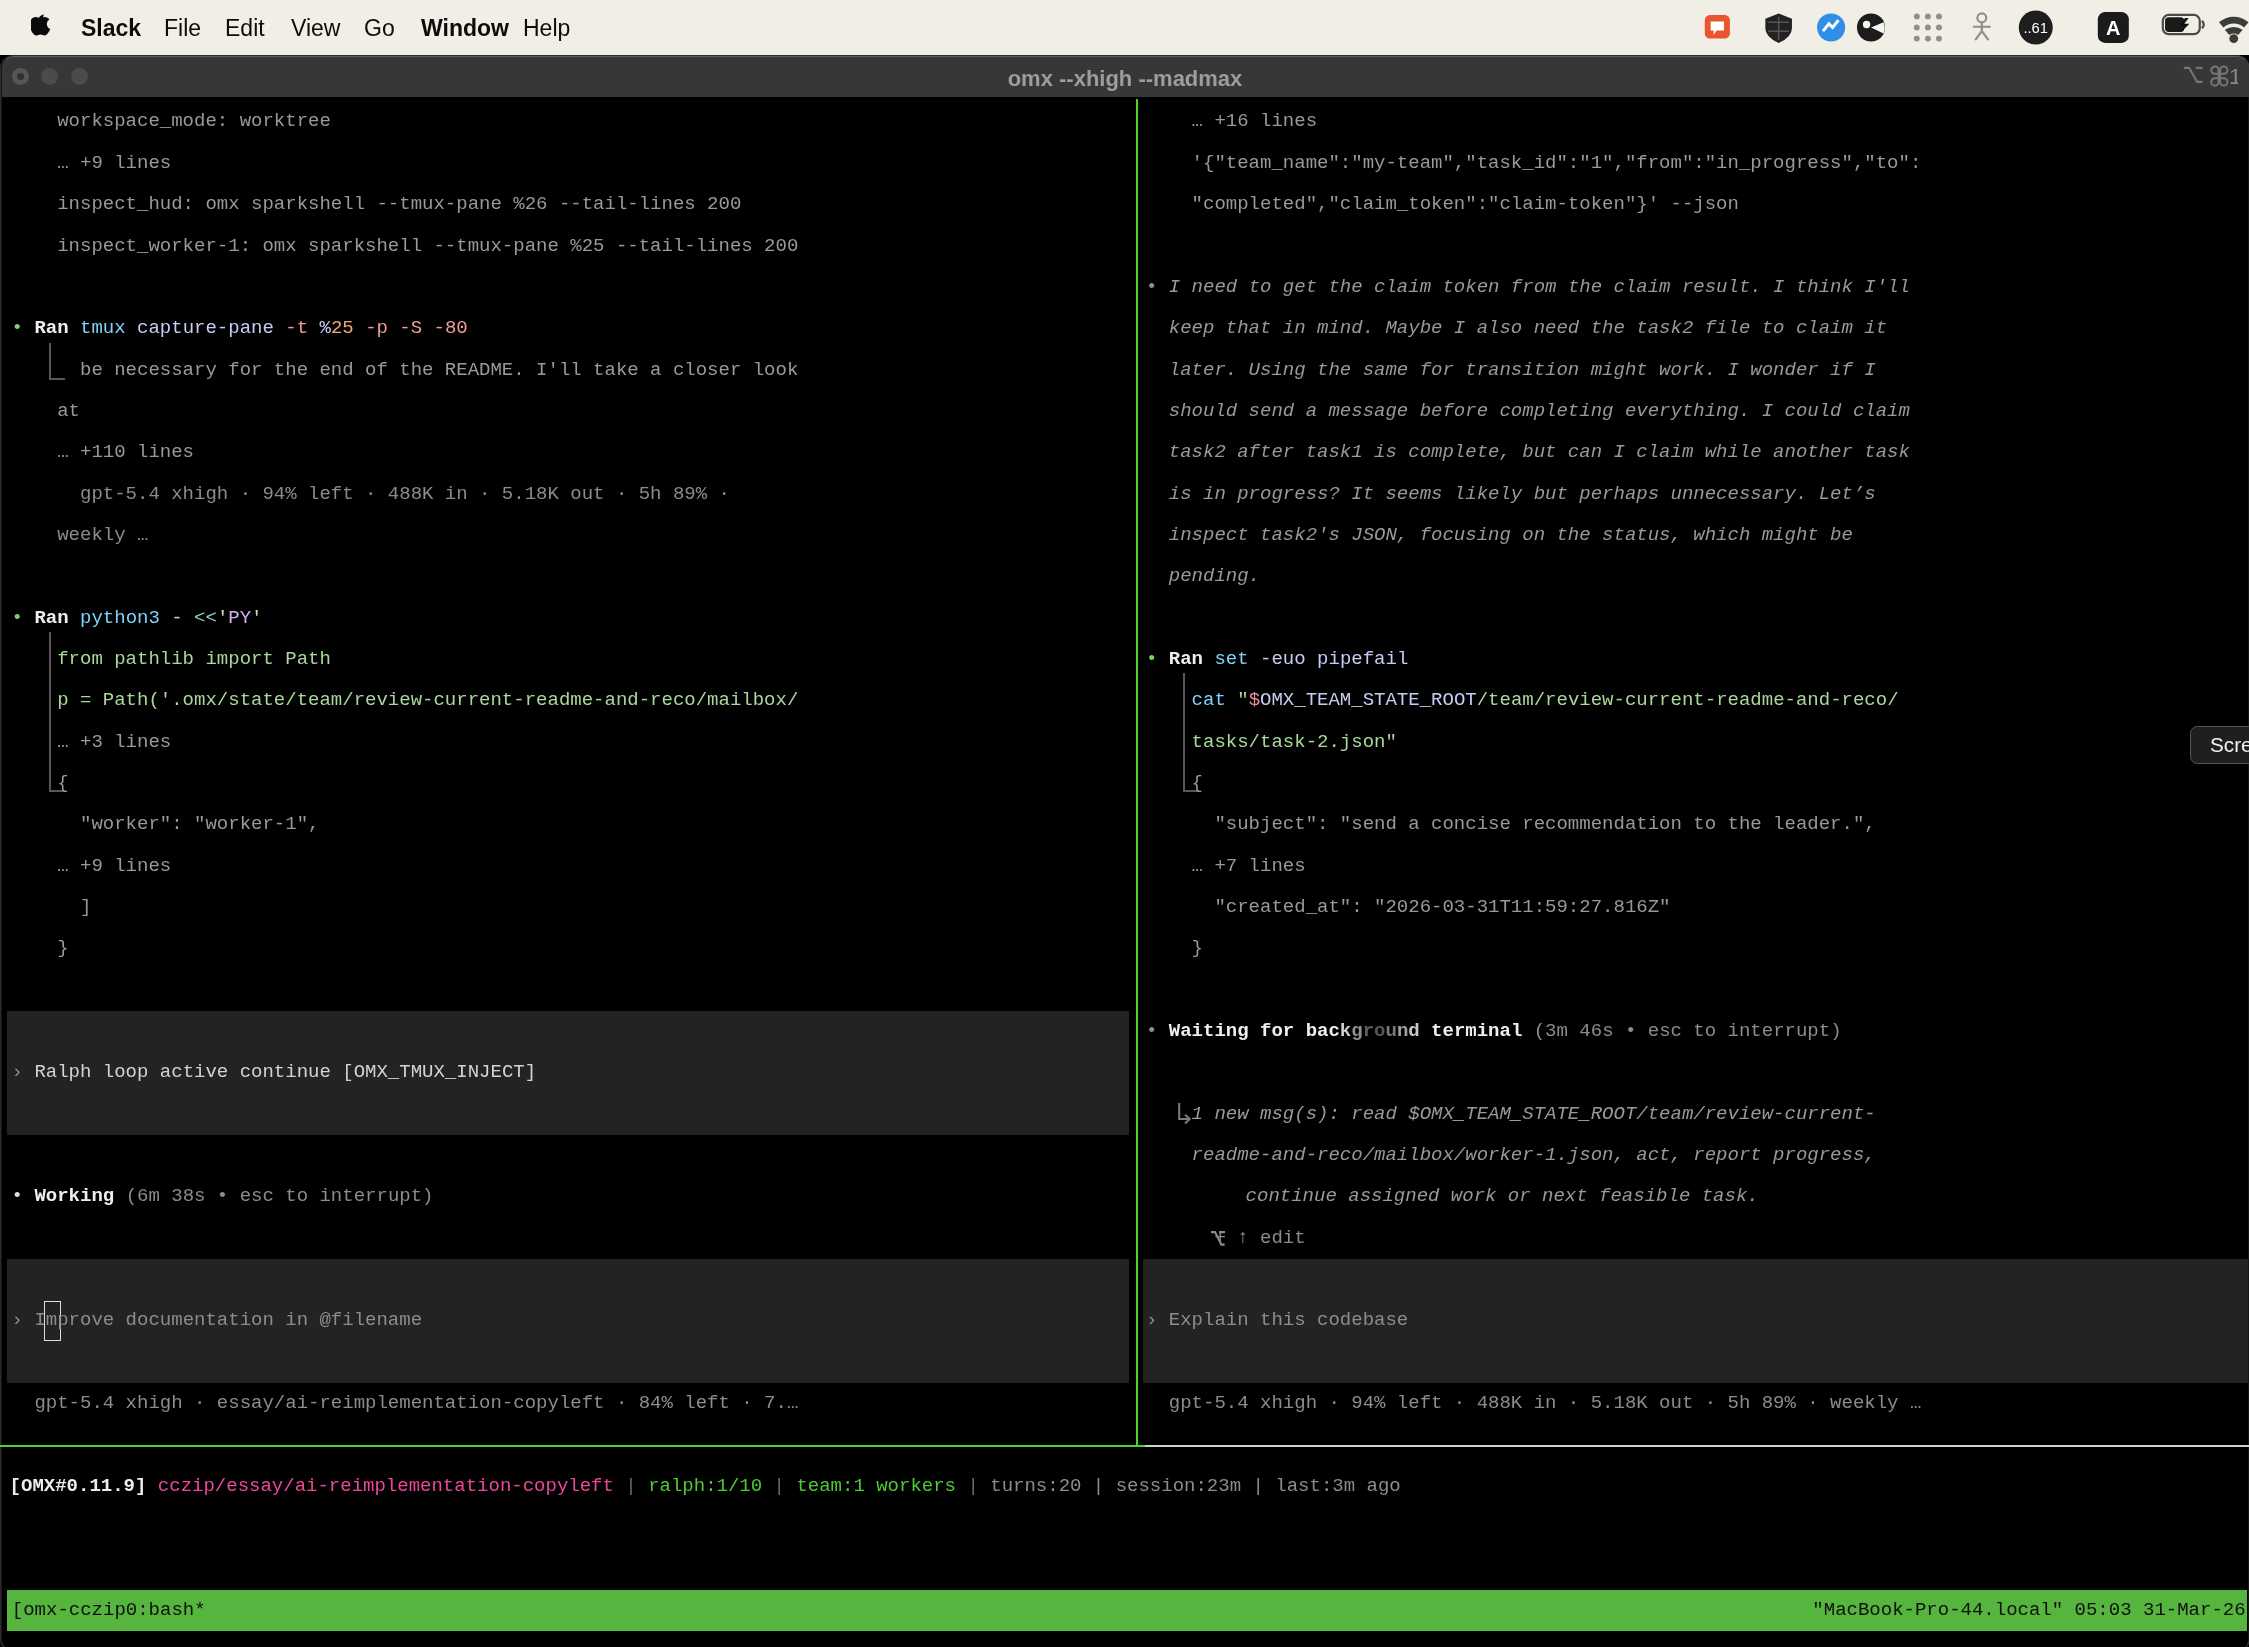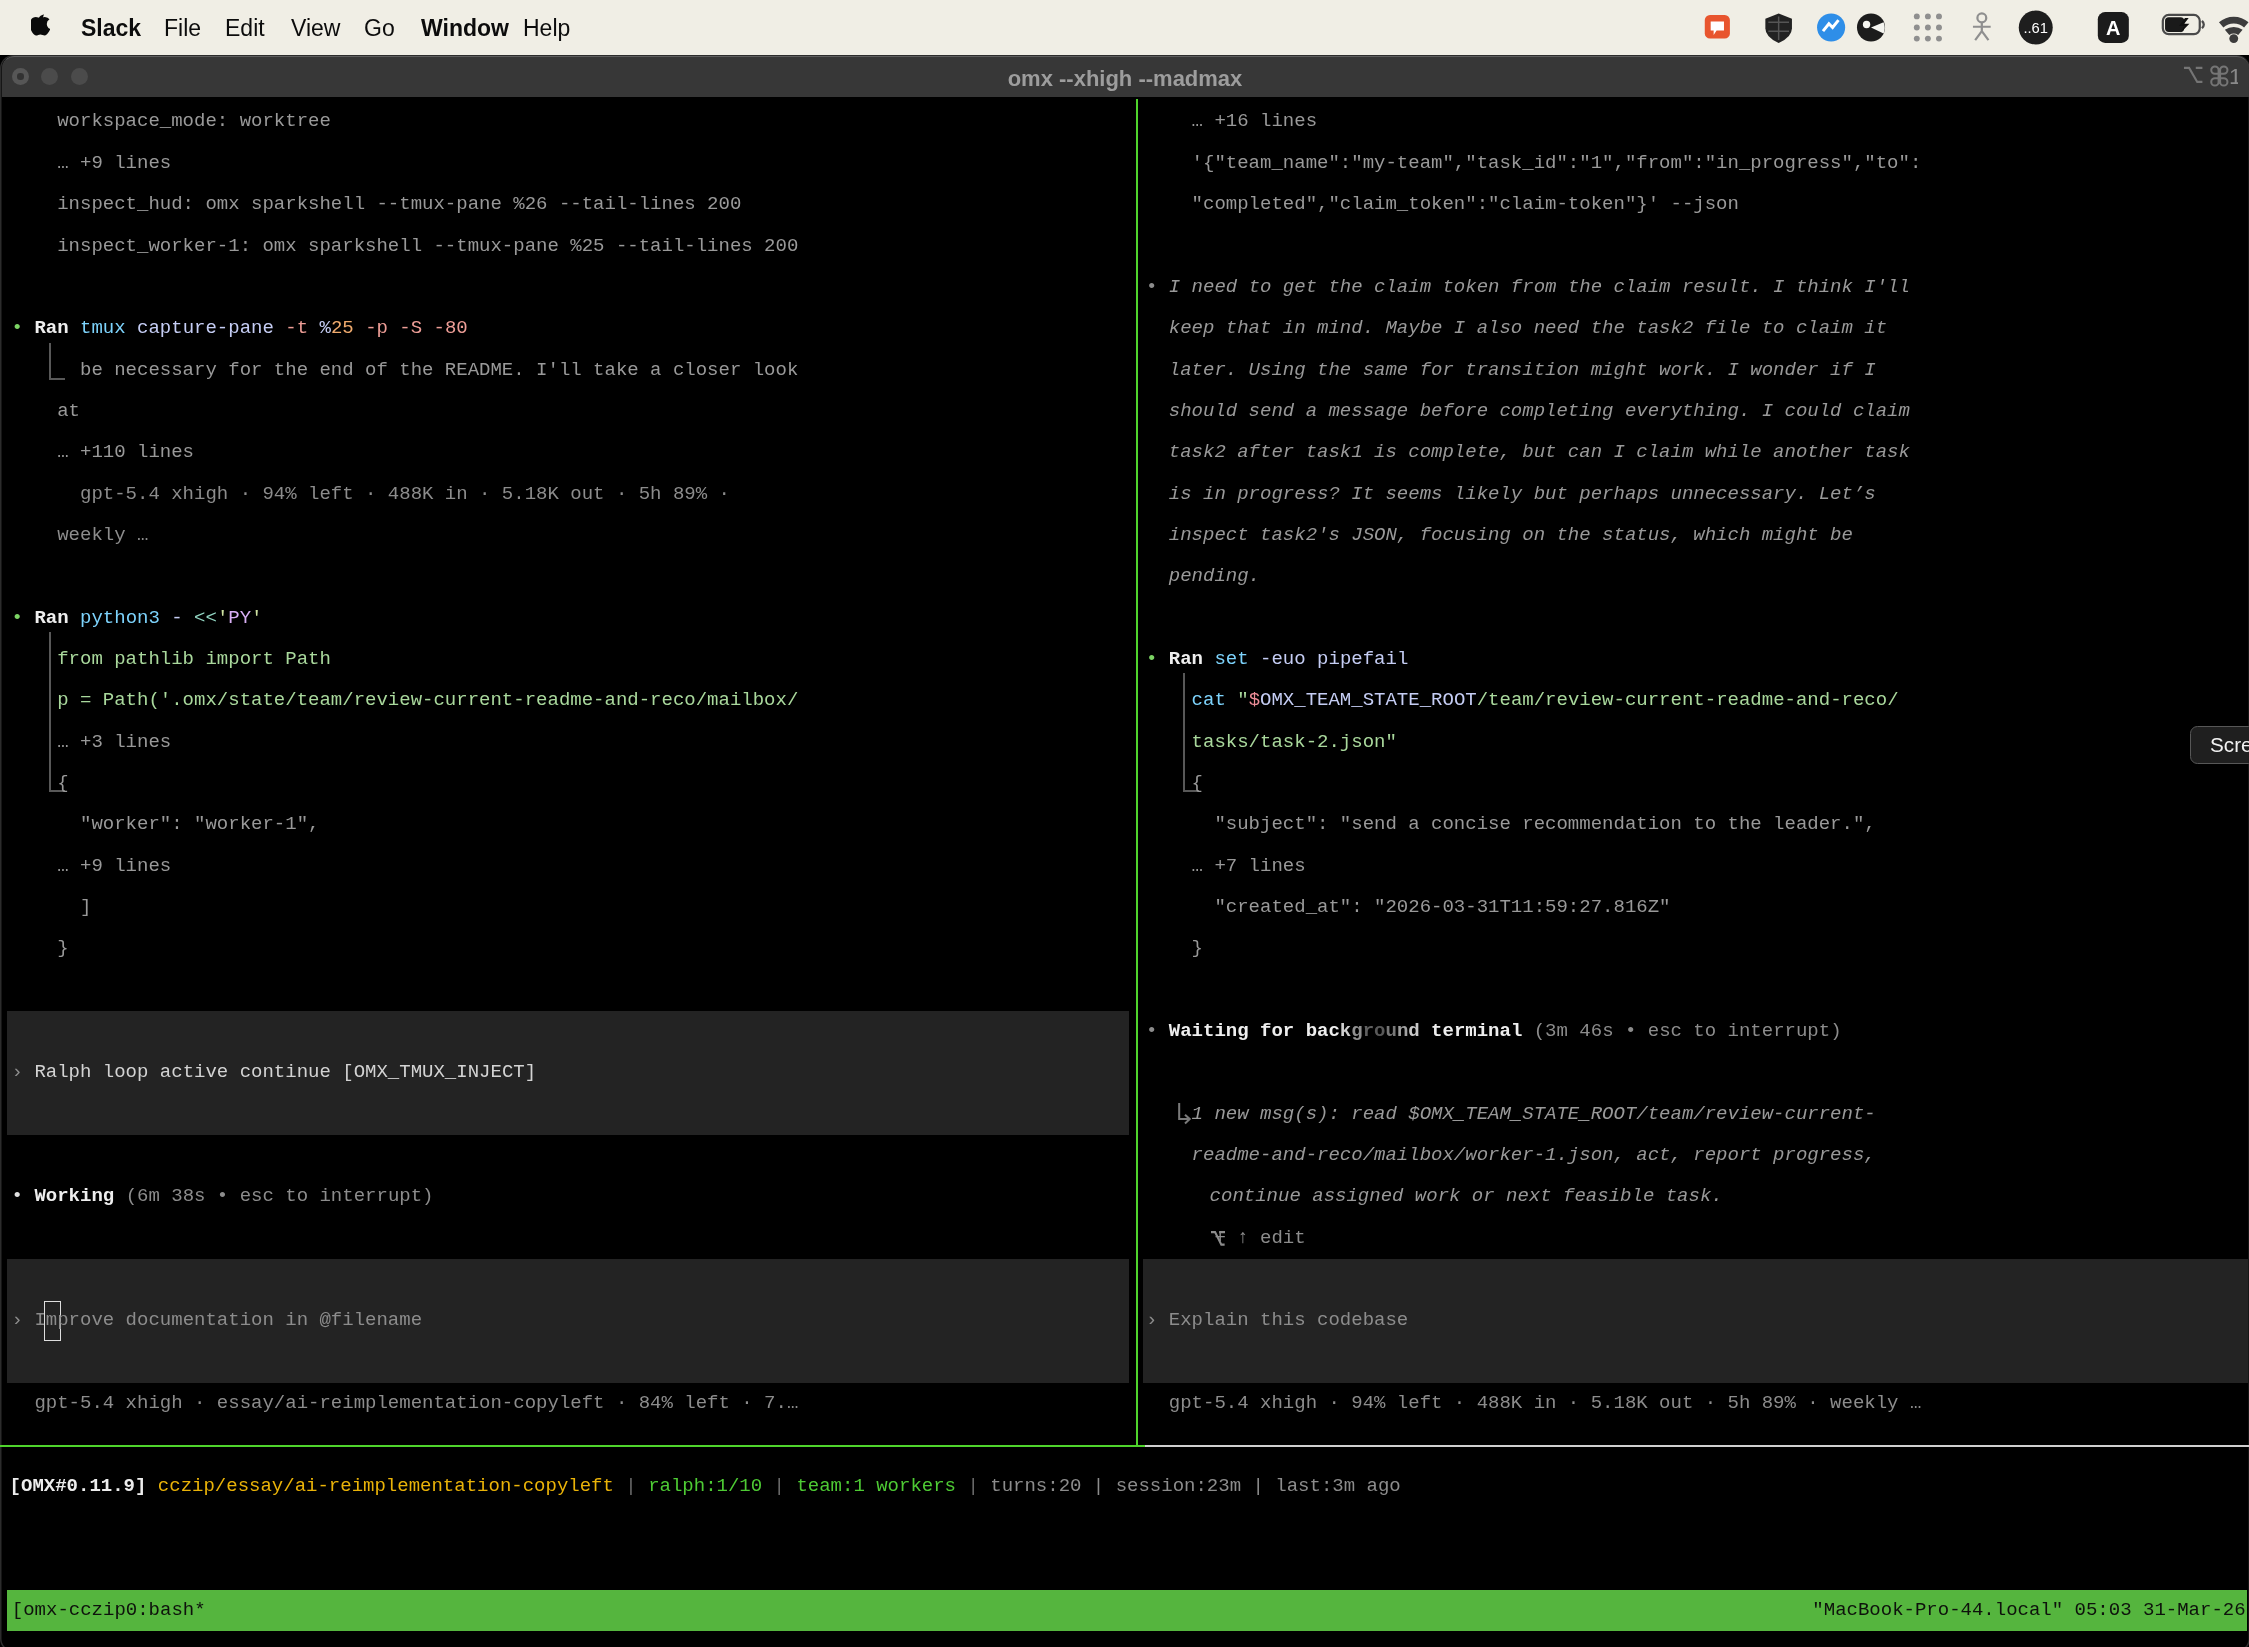--- a/index.html
+++ b/index.html
@@ -6,21 +6,21 @@
 .mi{position:absolute;top:0;height:55px;line-height:56px;font-family:"Liberation Sans",sans-serif;font-size:23px;color:#0c0c0c}
 .win{position:absolute;left:0px;top:55px;width:2250px;height:1597px;background:#000;border-radius:13.3px;box-shadow:inset 0 0 0 1.5px #2c2c2c}
 .tbar{position:absolute;left:1.5px;top:56px;width:2247px;height:41px;background:#373737;border-radius:12.5px 12.5px 0 0;border-top:1.5px solid #5e5e5e;box-sizing:border-box}
 .ttitle{position:absolute;top:58px;left:0;width:2250px;height:41px;line-height:41px;text-align:center;color:#9d9d9d;font-family:"Liberation Sans",sans-serif;font-weight:bold;font-size:22px}
 .r{position:absolute;height:41px;line-height:41px;font-size:19px;white-space:pre;color:#999}
 .box{position:absolute;background:#232323}
 b.w{color:#eeeeee}
 .it{font-style:italic}
 .blu{color:#7dd3fc}.lav{color:#c5cdf4}.sal{color:#ed9d96}.org{color:#f0ab6e}
 .grn{color:#a9d89c}.pnk{color:#ec8c97}.gb{color:#7cd464}.dim{color:#8c8c8c}
-.ltx{color:#d3d3d3}.wb{color:#e0e0e0}.cyn{color:#eab308}.sg{color:#4ecb34}
+.ltx{color:#d3d3d3}.wb{color:#e0e0e0}.cyn{color:#ec4899}.sg{color:#4ecb34}
 .gv{position:absolute;background:#4fd42c}
 .guide{position:absolute;background:#585858}
 </style></head><body>
 <div class="win"></div>
 <div class="tbar"></div>
 <div style="position:absolute;left:11.8px;top:68px;width:17px;height:17px;border-radius:50%;background:#565656"></div>
 <div style="position:absolute;left:41px;top:68px;width:17px;height:17px;border-radius:50%;background:#4b4b4b"></div>
 <div style="position:absolute;left:71px;top:68px;width:17px;height:17px;border-radius:50%;background:#4b4b4b"></div>
 <div style="position:absolute;left:17px;top:73px;width:6.6px;height:6.6px;border-radius:50%;background:#323232"></div>
 <div class="ttitle">omx --xhigh --madmax</div>
@@ -154,21 +154,21 @@
 <div class="r" style="left:1146px;top:680px">    <span class="blu">cat</span> <span class="grn">"</span><span class="pnk">$</span><span class="lav">OMX_TEAM_STATE_ROOT</span><span class="grn">/team/review-current-readme-and-reco/</span></div>
 <div class="r" style="left:1146px;top:722px"><span class="grn">    tasks/task-2.json"</span></div>
 <div class="r" style="left:1146px;top:763px">    {</div>
 <div class="r" style="left:1146px;top:804px">      "subject": "send a concise recommendation to the leader.",</div>
 <div class="r" style="left:1146px;top:846px">    … +7 lines</div>
 <div class="r" style="left:1146px;top:887px">      "created_at": "2026-03-31T11:59:27.816Z"</div>
 <div class="r" style="left:1146px;top:928px">    }</div>
 <div class="r" style="left:1146px;top:1011px"><span class="dim">•</span> <b class="w">Waiting for bac</b><b style="color:#d0d0d0">k</b><b style="color:#909090">g</b><b style="color:#606060">r</b><b style="color:#585858">o</b><b style="color:#787878">u</b><b style="color:#a0a0a0">n</b><b style="color:#c8c8c8">d</b><b class="w"> terminal</b> <span class="dim">(3m 46s • esc to interrupt)</span></div>
 <div class="r" style="left:1146px;top:1094px"><span class="it">    1 new msg(s): read $OMX_TEAM_STATE_ROOT/team/review-current-</span></div>
 <div class="r" style="left:1146px;top:1135px"><span class="it">    readme-and-reco/mailbox/worker-1.json, act, report progress,</span></div>
-<div class="r" style="left:1164px;top:1176px"><span class="it">    continue assigned work or next feasible task.</span></div>
+<div class="r" style="left:1200px;top:1176px"><span class="it">    continue assigned work or next feasible task.</span></div>
 <div class="r" style="left:1146px;top:1218px"><span class="dim">      + ↑ edit</span></div>
 <div class="r" style="left:1146px;top:1300px"><span class="dim">›</span> <span class="dim">Explain this codebase</span></div>
 <div class="r" style="left:1146px;top:1383px"><span class="dim">  gpt-5.4 xhigh · 94% left · 488K in · 5.18K out · 5h 89% · weekly …</span></div>
 <div class="r" style="left:9.6px;top:1466px"><b style="color:#ededed">[OMX#0.11.9]</b> <span class="cyn">cczip/essay/ai-reimplementation-copyleft</span><span style="color:#6a6a6a"> | </span><span class="sg">ralph:1/10</span><span style="color:#6a6a6a"> | </span><span class="sg">team:1 workers</span><span style="color:#6a6a6a"> | </span><span class="dim">turns:20 | session:23m | last:3m ago</span></div>
 <div style="position:absolute;left:7.4px;top:1590px;width:2240px;height:41px;background:#55b53e"></div>
 <div class="r" style="left:11.8px;top:1590px;color:#0e120c">[omx-cczip0:bash*</div>
 <div class="r" style="right:4.4px;top:1590px;color:#0e120c">"MacBook-Pro-44.local" 05:03 31-Mar-26</div>
 <div style="position:absolute;left:2190px;top:726px;width:66px;height:38px;background:#1f1f1f;border:1.8px solid #575757;border-radius:7.4px;box-sizing:border-box;color:#f2f2f2;font-family:'Liberation Sans',sans-serif;font-size:20.7px;line-height:35px;padding-left:19px">Scre</div>
 
 </body></html>

